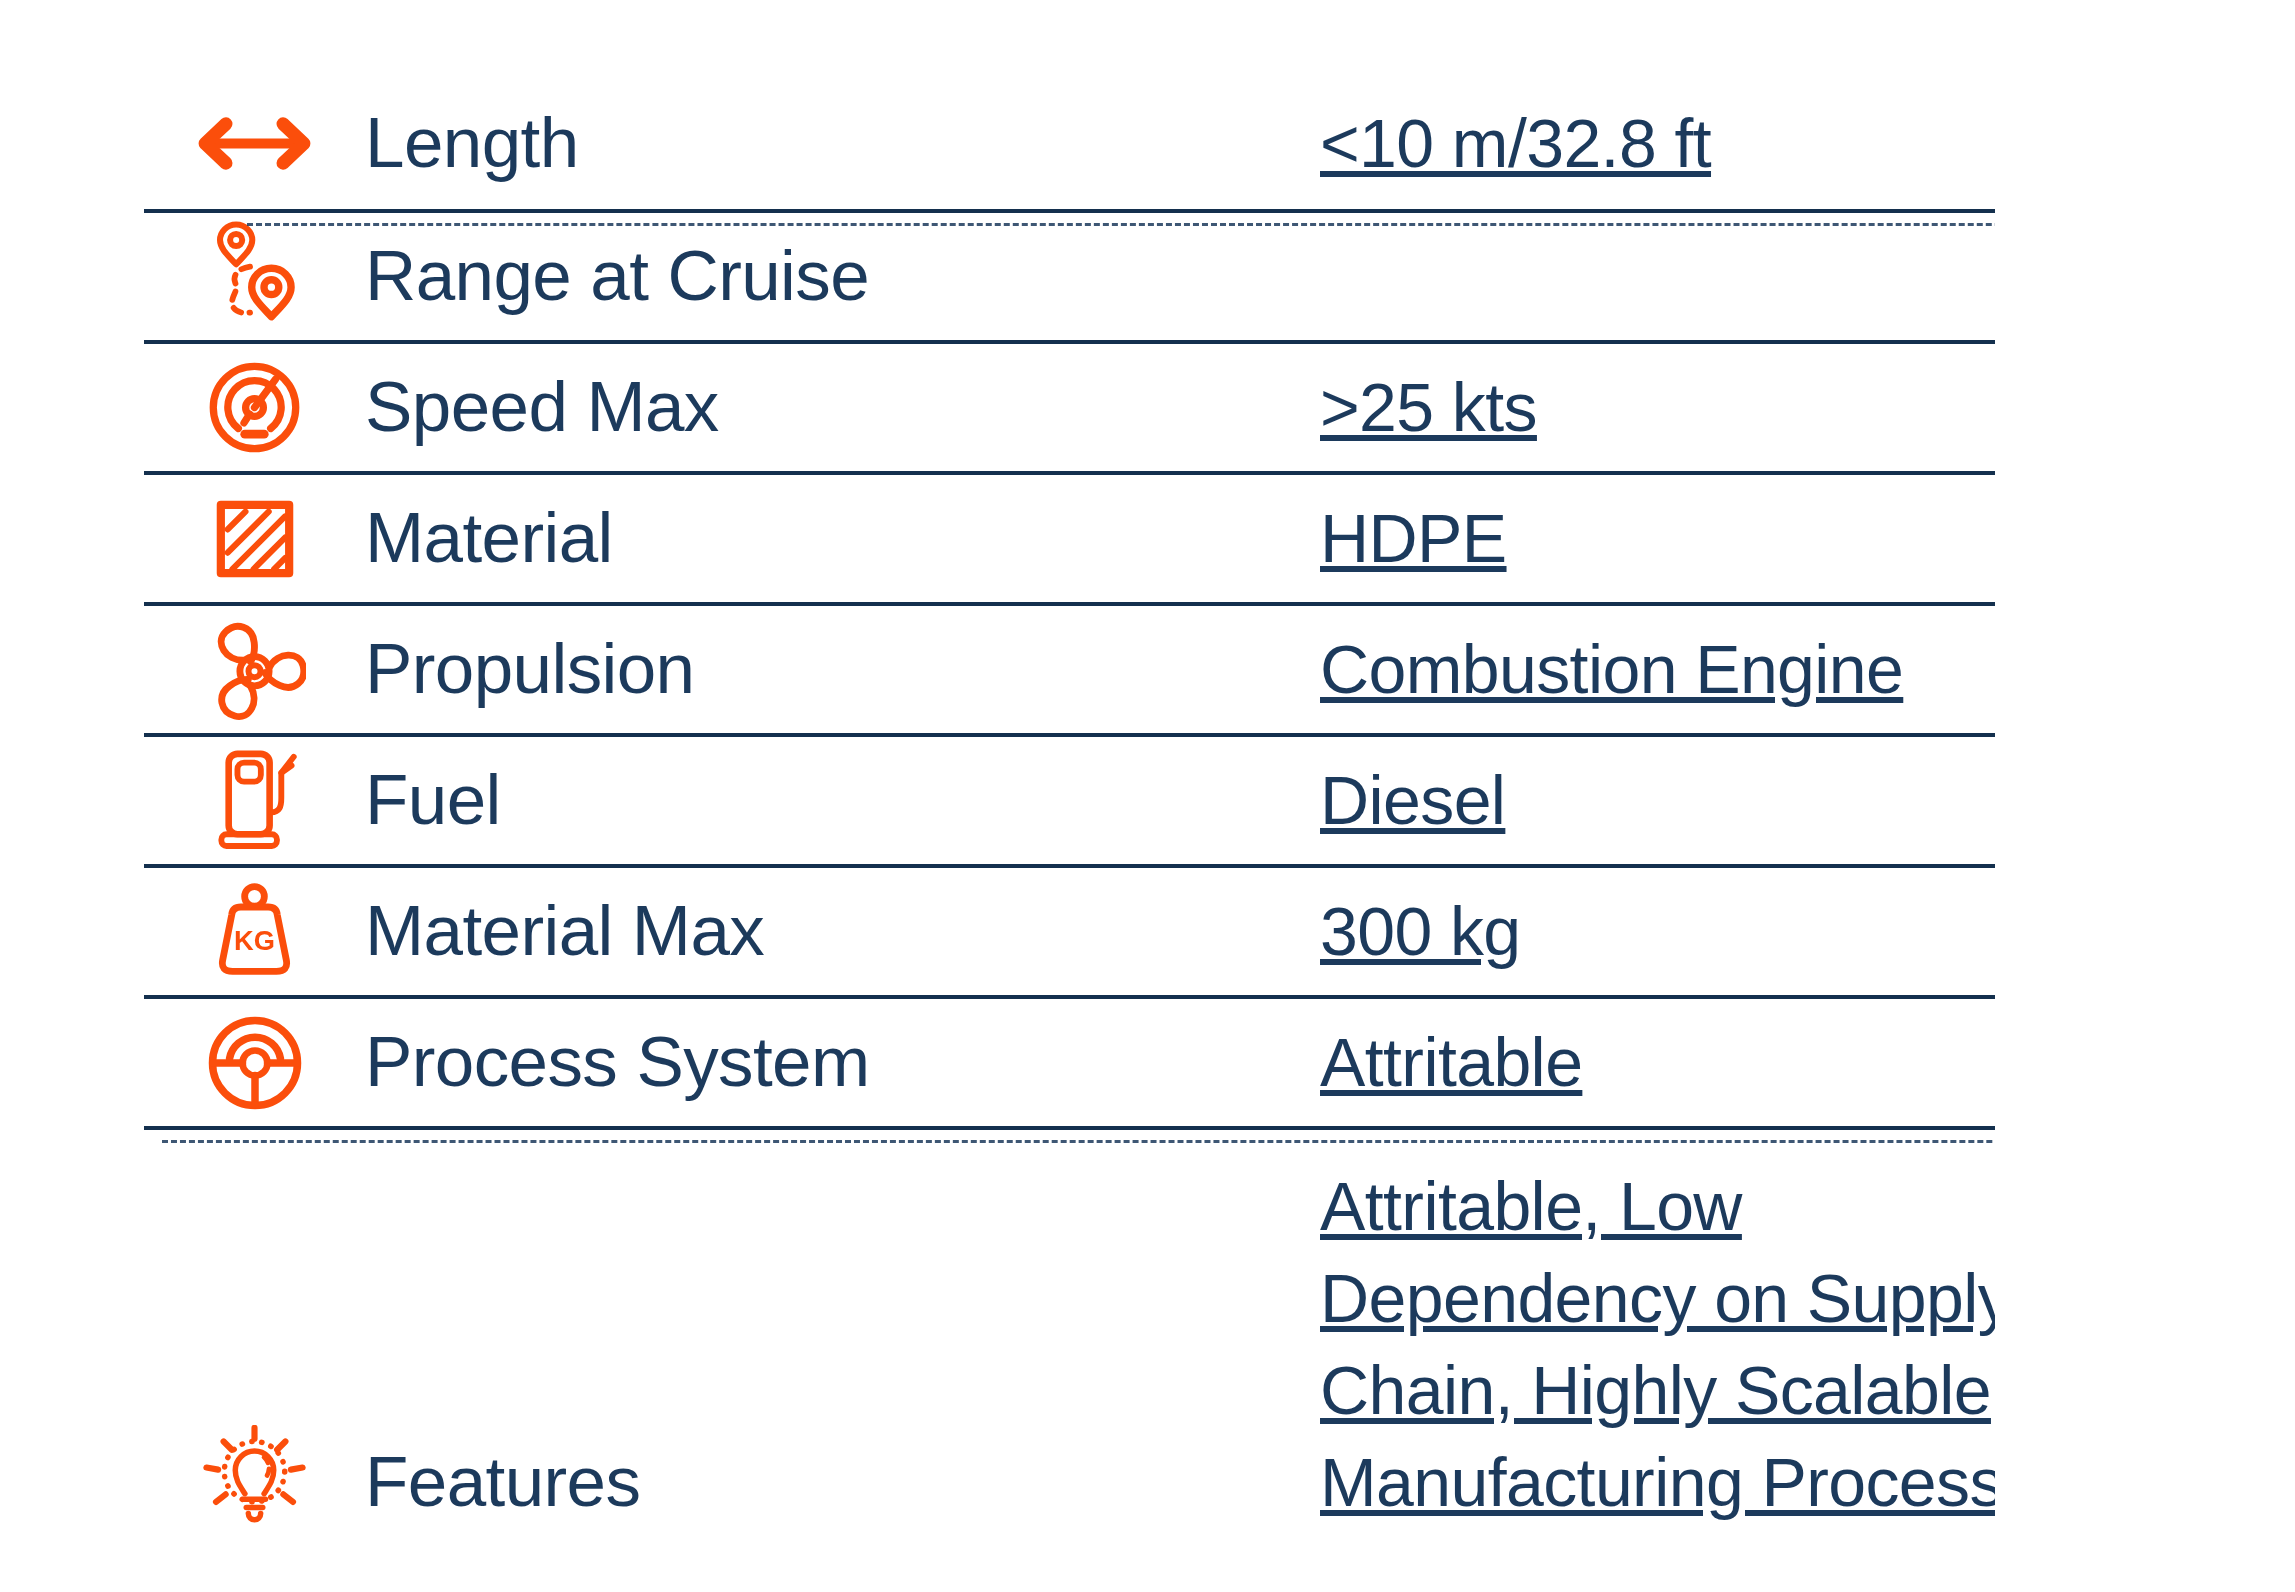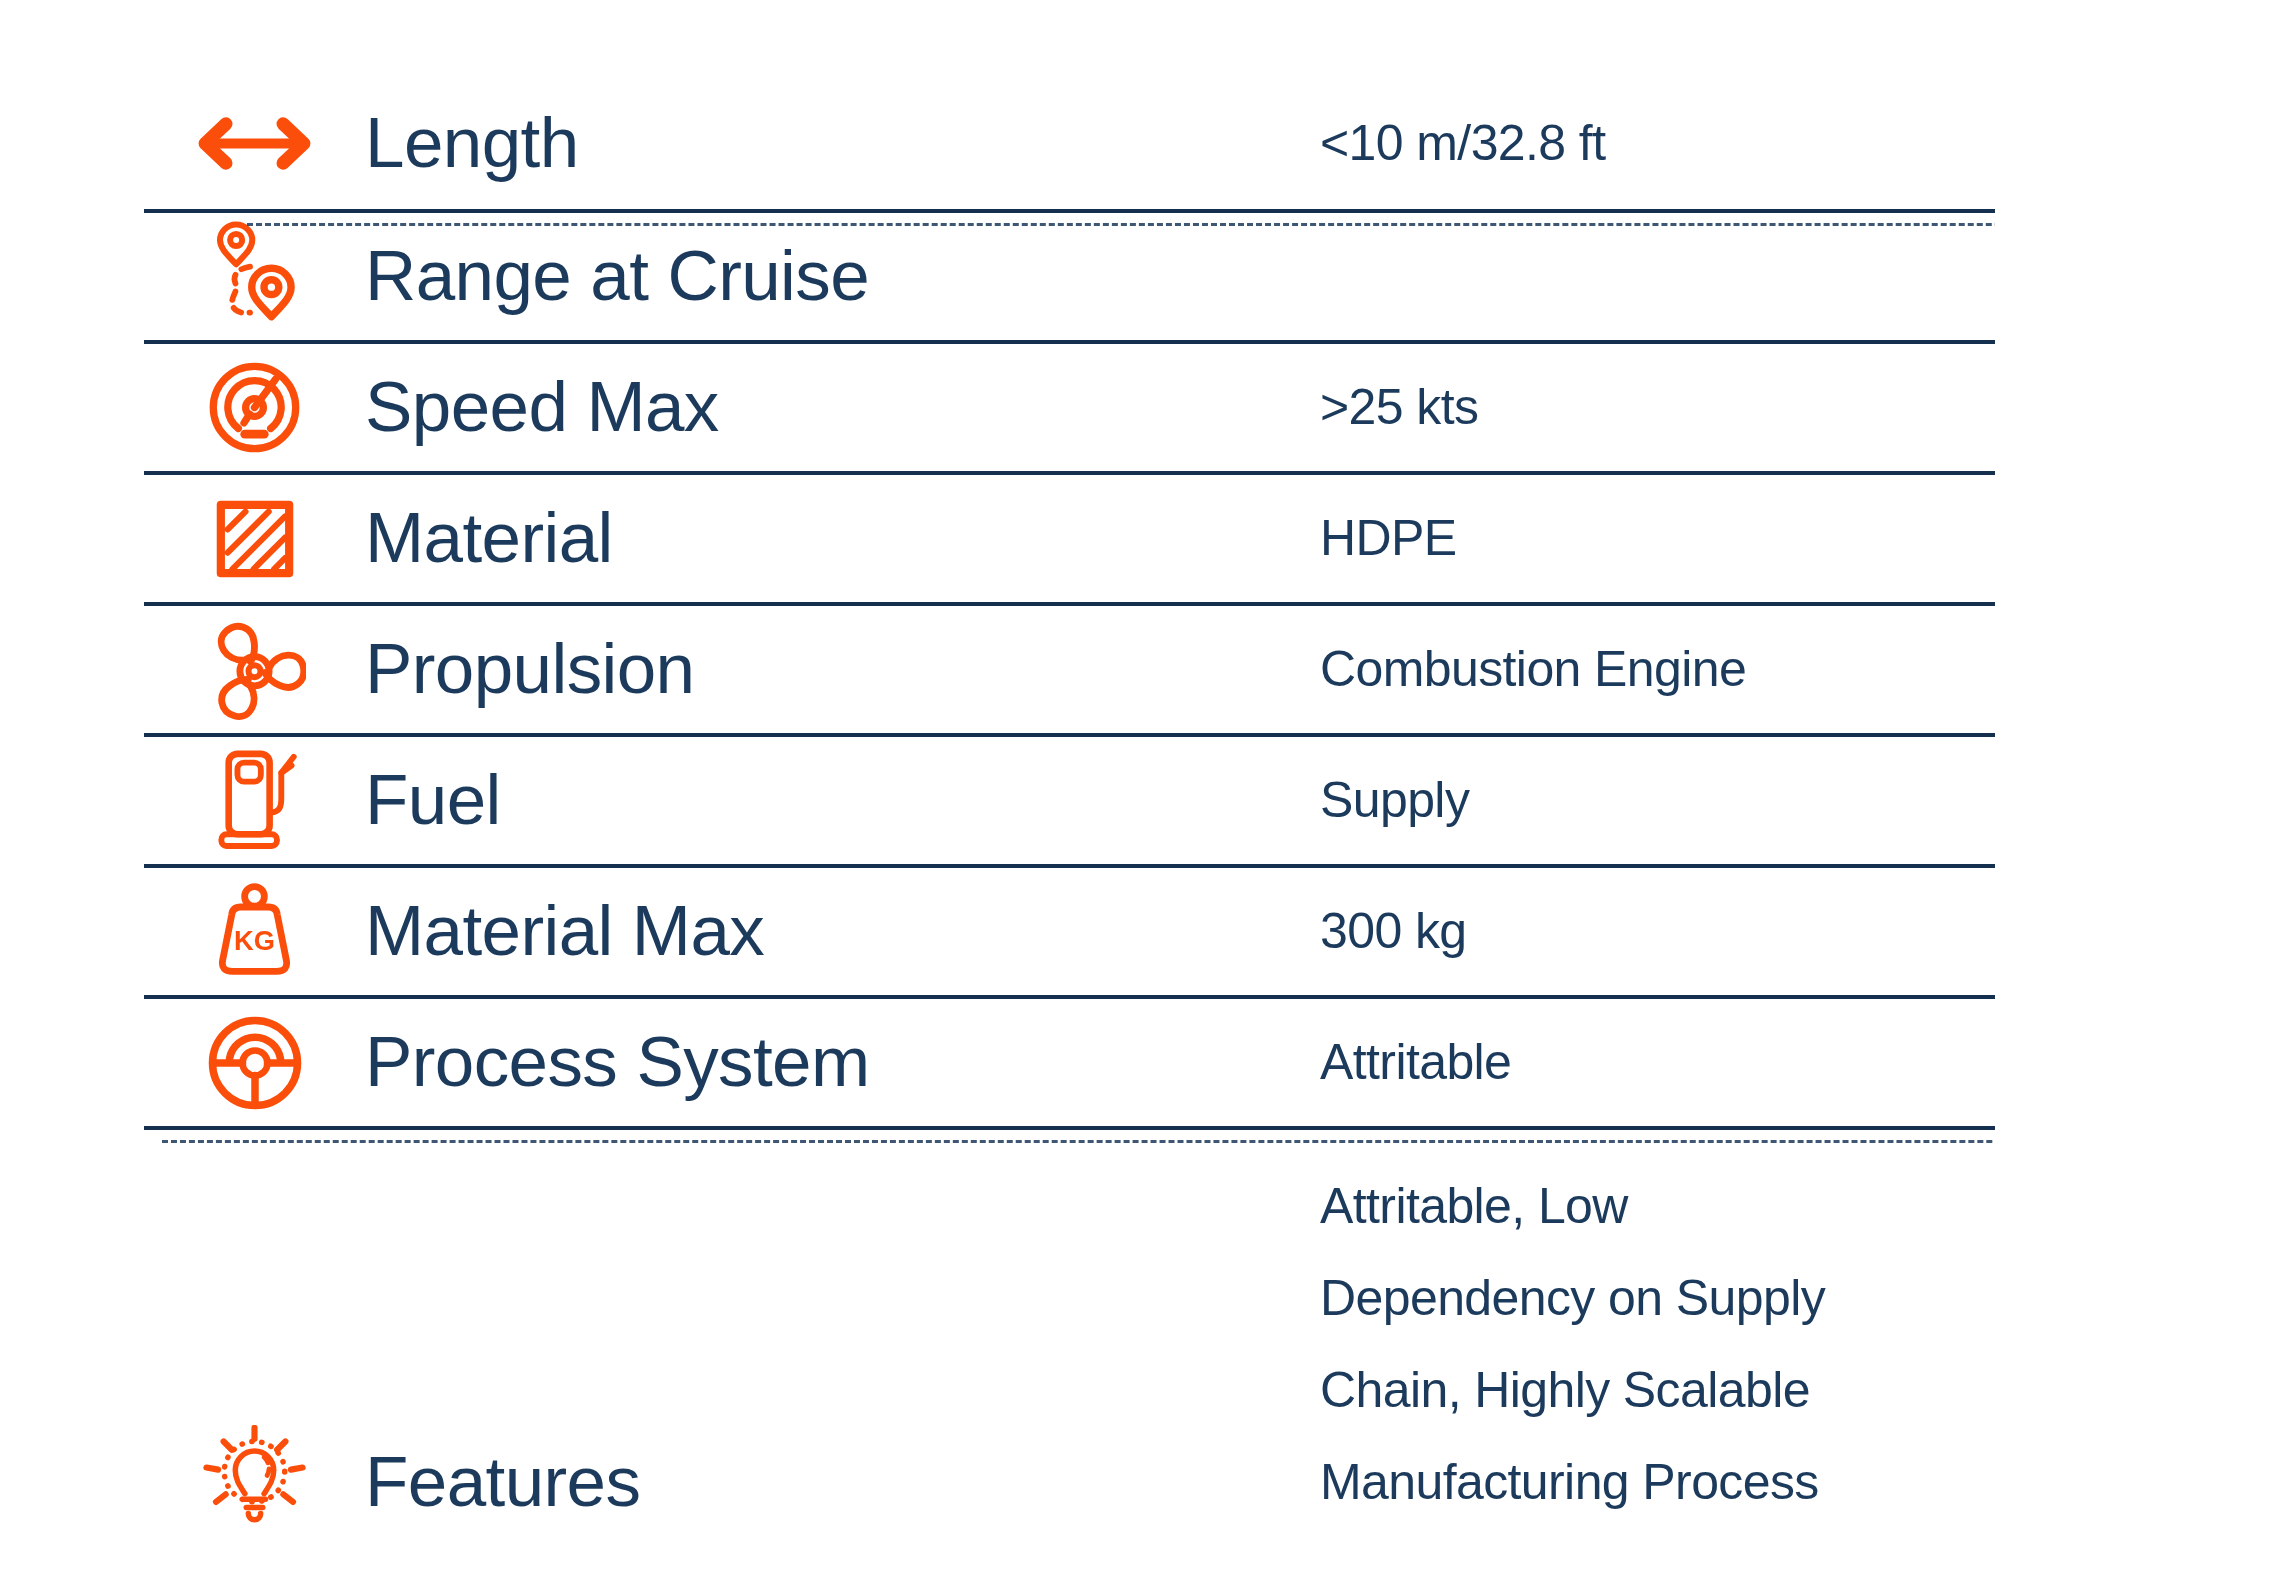--- a/index.html
+++ b/index.html
@@ -55,25 +55,26 @@
   .label-cell{
     flex:0 0 955px;
     font-size:71px;
     color:var(--navy-text);
     letter-spacing:-0.6px;
     line-height:1.3;
   }
   .row.tall .label-cell{padding-top:13.4px;}
   .value-cell{
     flex:1 1 auto;
-    font-size:50px;
+    font-size:68px;
     color:var(--navy-text);
     letter-spacing:-0.6px;
     line-height:1.3;
     white-space:pre-line;
+    text-decoration:underline;
   }
   .row.tall .value-cell{line-height:92px;}
   svg{display:block;}
   .st{
     fill:none;
     stroke:var(--orange);
     stroke-linecap:round;
     stroke-linejoin:round;
   }
   .kg-label{
@@ -169,21 +170,21 @@
       <div class="icon-cell">
         <svg width="88" height="106" viewBox="0 0 120 145">
           <rect class="st" stroke-width="9" x="24" y="8" width="56" height="110" rx="12"></rect>
           <rect class="st" stroke-width="8" x="36" y="20" width="32" height="26" rx="9"></rect>
           <rect class="st" stroke-width="8" x="14" y="118" width="76" height="16" rx="7"></rect>
           <path class="st" stroke-width="8" d="M82 88 C 94 88 96 80 96 68 L96 34 L113 12"></path>
           <path class="st" stroke-width="8" d="M96 34 L110 24"></path>
         </svg>
       </div>
       <div class="label-cell">Fuel</div>
-      <div class="value-cell">Supply</div>
+      <div class="value-cell">Diesel</div>
     </div>
 
     <div class="row">
       <div class="icon-cell">
         <svg width="91" height="100" viewBox="0 0 120 132">
           <circle class="st" stroke-width="9" cx="60" cy="19" r="13"></circle>
           <path class="st" stroke-width="9" d="M42 33 H78 Q89 33 90 43 L102 103 Q105 118 89 118 H31 Q15 118 18 103 L30 43 Q31 33 42 33 Z"></path>
           <text class="kg-label" x="60" y="90" text-anchor="middle">KG</text>
         </svg>
       </div>

